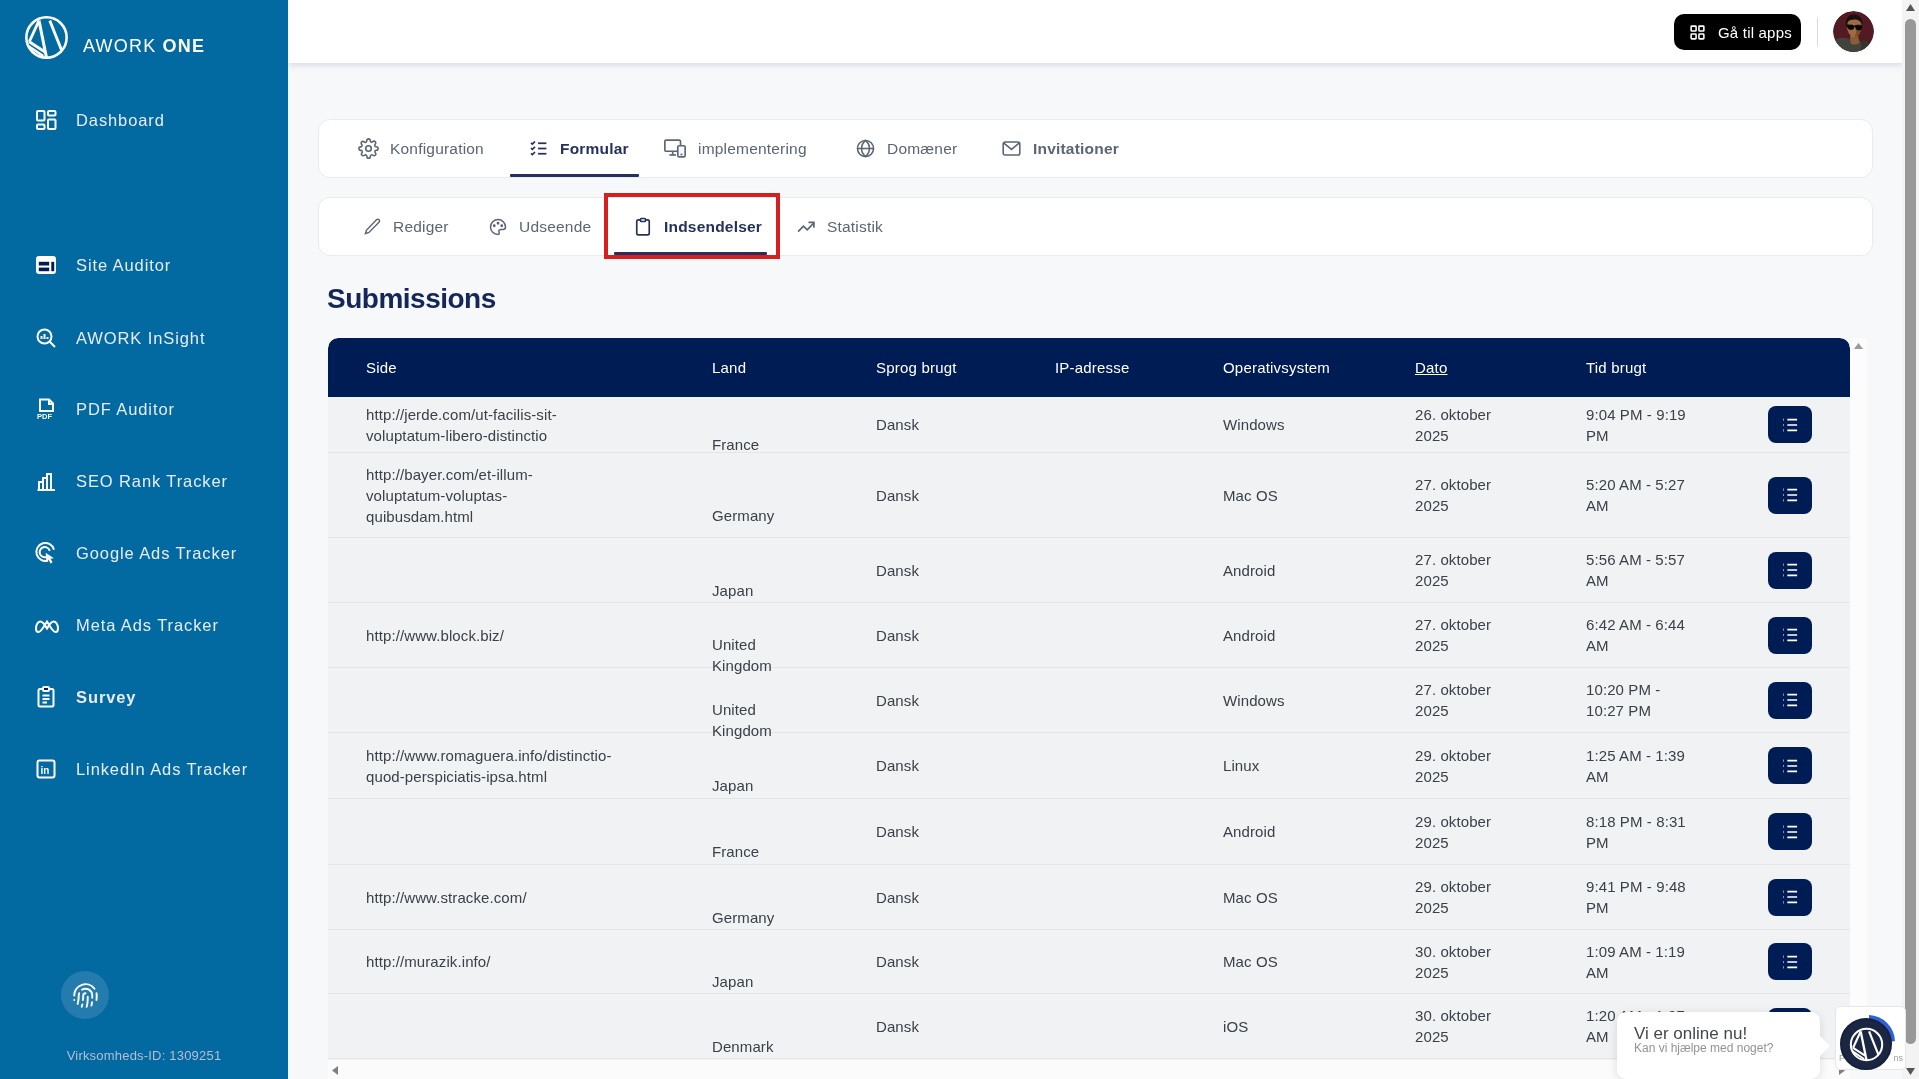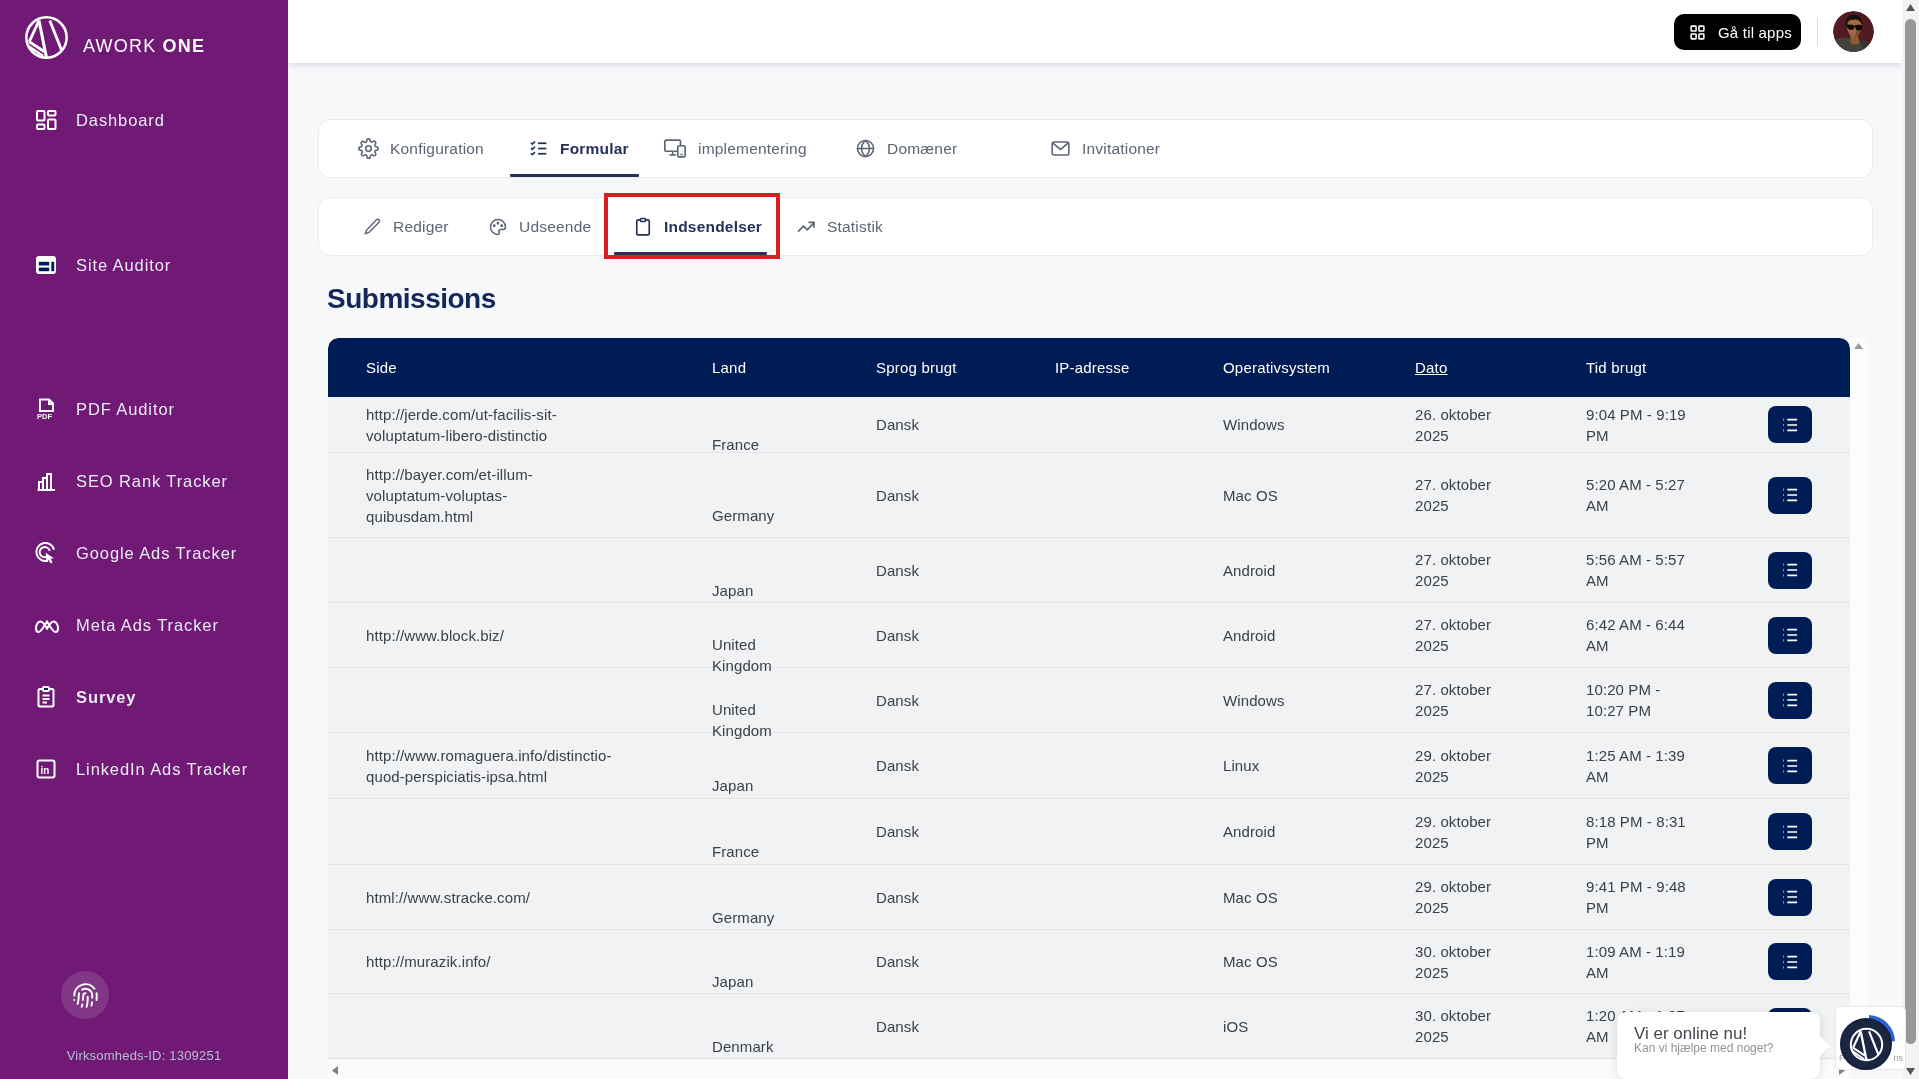--- a/index.html
+++ b/index.html
@@ -1,17 +1,17 @@
 <!DOCTYPE html>
 <html><head>
 <meta charset="utf-8">
 <style>
   * { margin:0; padding:0; box-sizing:border-box; }
   html,body { width:1919px; height:1079px; overflow:hidden; font-family:"Liberation Sans", sans-serif; background:#f7f8fa; }
-  .sidebar { position:absolute; left:0; top:0; width:288px; height:1079px; background:#701a75; color:#eef0f6; z-index:5; }
+  .sidebar { position:absolute; left:0; top:0; width:288px; height:1079px; background:#0369a1; color:#eef0f6; z-index:5; }
   .logo { position:absolute; left:24px; top:15px; }
   .brand { position:absolute; left:83px; top:36px; font-size:18px; letter-spacing:1.2px; color:#fff; font-weight:400; }
   .brand b { font-weight:700; }
   .nav-item { position:absolute; left:0; width:288px; height:40px; display:flex; align-items:center; }
   .nav-item svg { position:absolute; left:34px; }
   .nav-item span { position:absolute; left:76px; font-size:16.5px; color:#e9ecf4; letter-spacing:0.9px; }
   .nav-item.bold span { font-weight:700; }
   .fp { position:absolute; left:61px; top:971px; width:48px; height:48px; border-radius:50%; background:rgba(255,255,255,0.13); display:flex; align-items:center; justify-content:center; }
   .vid { position:absolute; left:0; top:1048px; width:288px; text-align:center; font-size:13px; color:#b6bed2; letter-spacing:0.2px; }
 
@@ -89,20 +89,30 @@
       <span>Dashboard</span>
     </div>
   <div class="nav-item" style="top:245px;">
       <svg width="24" height="24" viewBox="0 0 24 24" fill="none">
         <rect x="2" y="3" width="20" height="18" rx="3" fill="#fff"></rect>
         <rect x="4.8" y="8.8" width="10.4" height="3.7" fill="#001c55"></rect>
         <rect x="4.8" y="14.6" width="10.4" height="3.6" fill="#001c55"></rect>
         <rect x="17.3" y="8.8" width="2.9" height="9.4" fill="#001c55"></rect>
       </svg>
       <span>Site Auditor</span>
+    </div>
+  <div class="nav-item" style="top:318px;">
+      <svg width="24" height="24" viewBox="0 0 24 24" fill="none" stroke="#fff" stroke-width="2">
+        <circle cx="10.5" cy="10.5" r="7"></circle>
+        <path d="M15.8 15.8 L21 21"></path>
+        <path d="M7.5 13 L7.5 10"></path>
+        <path d="M10.5 13 L10.5 8"></path>
+        <path d="M13.5 13 L13.5 11"></path>
+      </svg>
+      <span>AWORK InSight</span>
     </div>
   <div class="nav-item" style="top:389px;">
       <svg width="24" height="24" viewBox="0 0 24 24" fill="none" stroke="#fff" stroke-width="2">
         <path d="M6 2.5 h9 l4 4 V14 h-13z M15 2.5 V7 h4"></path>
         <text x="3" y="21.5" font-size="7.5" fill="#fff" stroke="none" font-weight="bold" font-family="Liberation Sans">PDF</text>
       </svg>
       <span>PDF Auditor</span>
     </div>
   <div class="nav-item" style="top:461px;">
       <svg width="24" height="24" viewBox="0 0 24 24" fill="none" stroke="#fff" stroke-width="2">
@@ -209,21 +219,21 @@
       <path d="M7 18 h7"></path>
       <path d="M10.5 14 v4"></path>
       <rect x="16" y="8" width="8" height="12" rx="1.5" fill="#f7f8fa"></rect>
       <path d="M19 17.5 h2"></path>
     </svg>implementering</div>
 <div class="tab" style="left:855px; top:120px;"><svg width="21" height="21" viewBox="0 0 24 24" fill="none" stroke="#5b6575" stroke-width="1.8">
       <circle cx="12" cy="12" r="9.2"></circle>
       <path d="M2.8 12 H21.2"></path>
       <path d="M12 2.8 c3 2.6 4.5 5.8 4.5 9.2 s-1.5 6.6-4.5 9.2 c-3-2.6-4.5-5.8-4.5-9.2 s1.5-6.6 4.5-9.2z"></path>
     </svg>Domæner</div>
-<div class="tab" style="left:1050px; top:120px;"><svg width="21" height="21" viewBox="0 0 24 24" fill="none" stroke="#5b6575" stroke-width="1.8">
+<div class="tab" style="left:1001px; top:120px;font-weight:bold;"><svg width="21" height="21" viewBox="0 0 24 24" fill="none" stroke="#5b6575" stroke-width="1.8">
       <rect x="2.5" y="4.5" width="19" height="15" rx="2"></rect>
       <path d="M3 5.5 L12 13 L21 5.5"></path>
     </svg>Invitationer</div>
 
 <div class="card" style="top:197px;"></div>
 <div class="tab" style="left:363px; top:198px;"><svg width="19" height="19" viewBox="0 0 24 24" fill="none" stroke="#5b6575" stroke-width="1.8">
       <path d="M17 3.5 a2.2 2.2 0 0 1 3.2 3.2 L7.5 19.5 L3 21 L4.5 16.5z"></path>
     </svg>Rediger</div>
 <div class="tab" style="left:488px; top:198px;"><svg width="20" height="20" viewBox="0 0 24 24" fill="none" stroke="#5b6575" stroke-width="1.8">
       <path d="M12 21 a9 9 0 1 1 9-9 c0 2-1.5 3-3 3 h-2.5 c-1.5 0-2.5 1-2.5 2.2 c0 1 .5 1.3.5 2.3 c0 .8-.6 1.5-1.5 1.5z"></path>
@@ -347,21 +357,21 @@
         <div class="c c6">29. oktober<br>2025</div>
         <div class="c c7">8:18 PM - 8:31<br>PM</div>
         <div class="abtn">
           <svg width="18" height="16" viewBox="0 0 20 18" fill="none" stroke="#fff" stroke-width="1.8">
             <path d="M7 3 H18 M7 9 H18 M7 15 H18"></path>
             <path d="M2.2 3 h0.6 M2.2 9 h0.6 M2.2 15 h0.6" stroke-width="2.4"></path>
           </svg>
         </div>
       </div>
   <div class="row" style="height:65px;">
-        <div class="c c1">html://www.stracke.com/</div>
+        <div class="c c1">http://www.stracke.com/</div>
         <div class="c c2">Germany</div>
         <div class="c c3">Dansk</div>
         <div class="c c5">Mac OS</div>
         <div class="c c6">29. oktober<br>2025</div>
         <div class="c c7">9:41 PM - 9:48<br>PM</div>
         <div class="abtn">
           <svg width="18" height="16" viewBox="0 0 20 18" fill="none" stroke="#fff" stroke-width="1.8">
             <path d="M7 3 H18 M7 9 H18 M7 15 H18"></path>
             <path d="M2.2 3 h0.6 M2.2 9 h0.6 M2.2 15 h0.6" stroke-width="2.4"></path>
           </svg>

